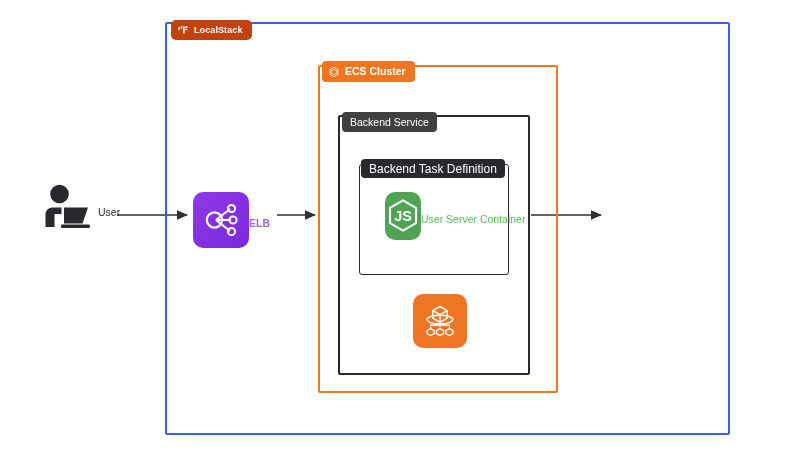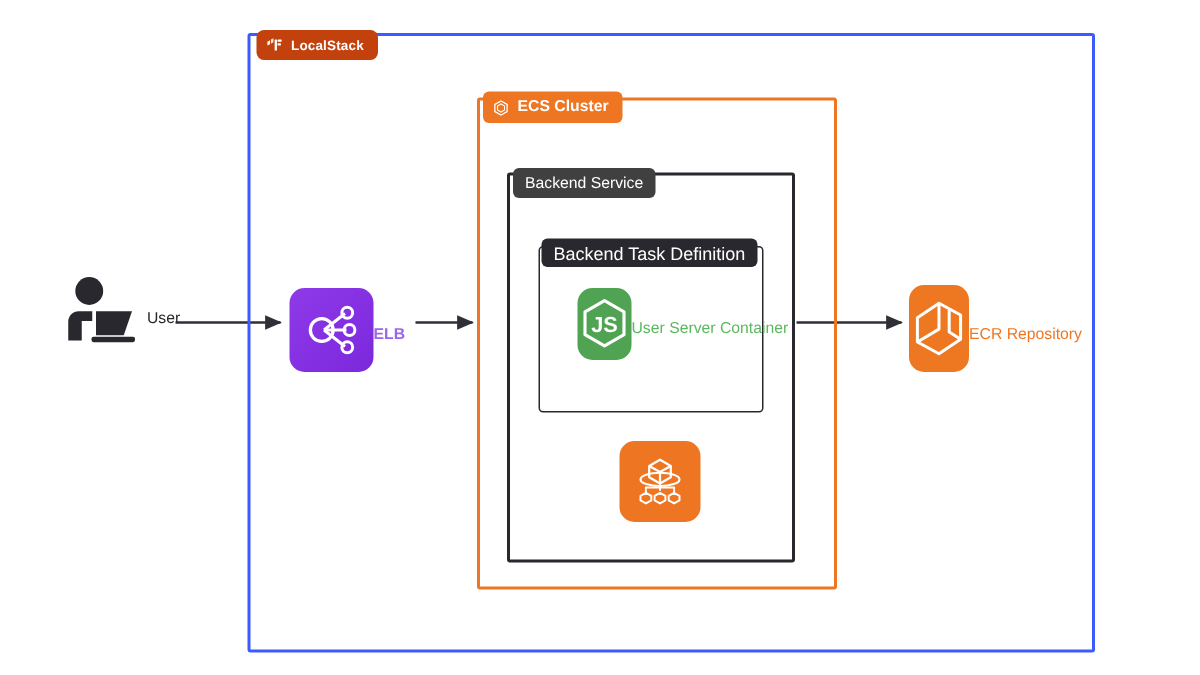--- a/index.html
+++ b/index.html
@@ -373,24 +373,14 @@
         <line x1="28.4" y1="24.4" x2="28.4" y2="26.6" stroke="#ffffff" stroke-width="1.3"></line>
         <path d="M9.6 24.4 L9.6 23 L28.4 23 L28.4 24.4" fill="none" stroke="#ffffff" stroke-width="1.3"></path>
 
         <path d="M9.6 26.6 L13.2 28.6 L13.2 31.6 L9.6 33.6 L6 31.6 L6 28.6 Z" fill="none" stroke="#ffffff" stroke-width="1.3" stroke-linejoin="round"></path>
         <path d="M19 26.6 L22.6 28.6 L22.6 31.6 L19 33.6 L15.4 31.6 L15.4 28.6 Z" fill="none" stroke="#ffffff" stroke-width="1.3" stroke-linejoin="round"></path>
         <path d="M28.4 26.6 L32 28.6 L32 31.6 L28.4 33.6 L24.8 31.6 L24.8 28.6 Z" fill="none" stroke="#ffffff" stroke-width="1.3" stroke-linejoin="round"></path>
       </svg>
     </div>
   </div>
 
-  <div class="node node-ecr">
-    <div class="node-icon">
-      <svg width="40" height="40" viewBox="0 0 40 40" xmlns="http://www.w3.org/2000/svg">
-        <path d="M20 3.2 L34.4 11 L34.4 27.2 L20 36.8 L5.6 29 L5.6 12.8 Z" fill="none" stroke="#ffffff" stroke-width="2" stroke-linejoin="round"></path>
-        <path d="M20 3.2 L20 20.4 L5.6 29" fill="none" stroke="#ffffff" stroke-width="2" stroke-linejoin="round"></path>
-        <path d="M26.8 7.6 L26.8 22.4 L34.4 27.2" fill="none" stroke="#ffffff" stroke-width="2" stroke-linejoin="round"></path>
-      </svg>
-    </div>
-    <div class="node-caption">ECR Repository</div>
-  </div>
 
 </div>
 
 </body></html>

